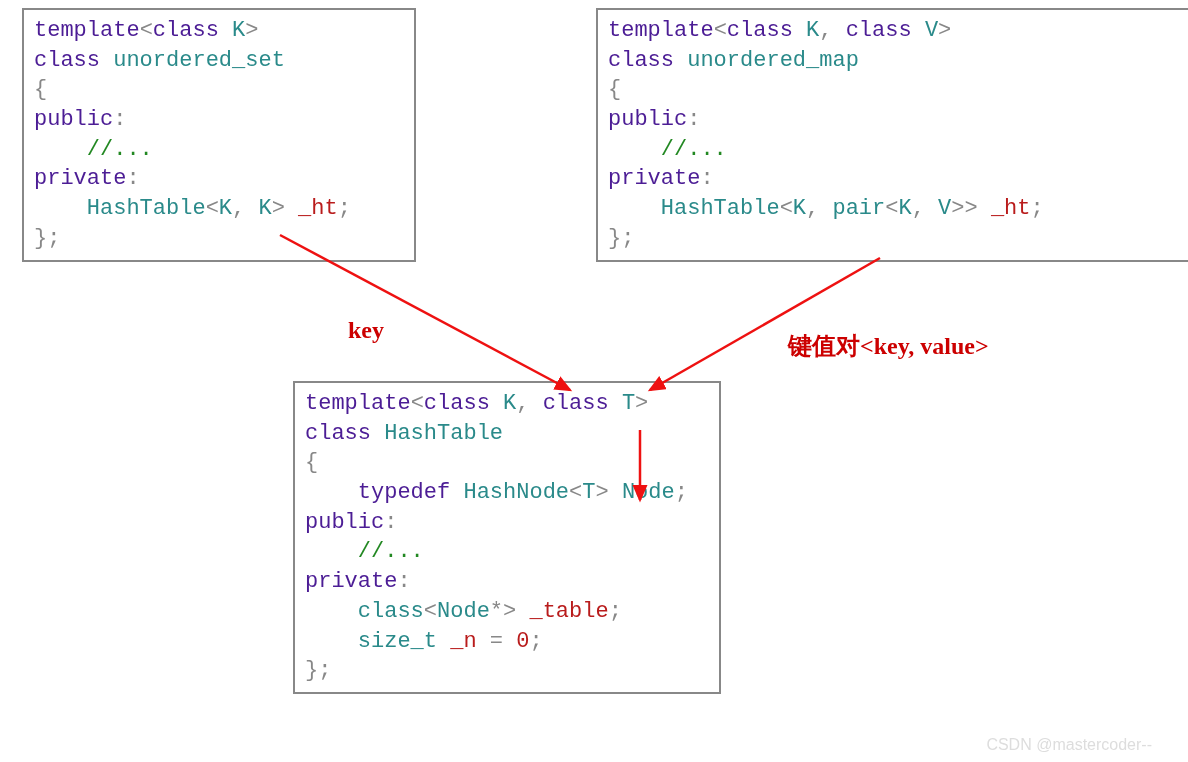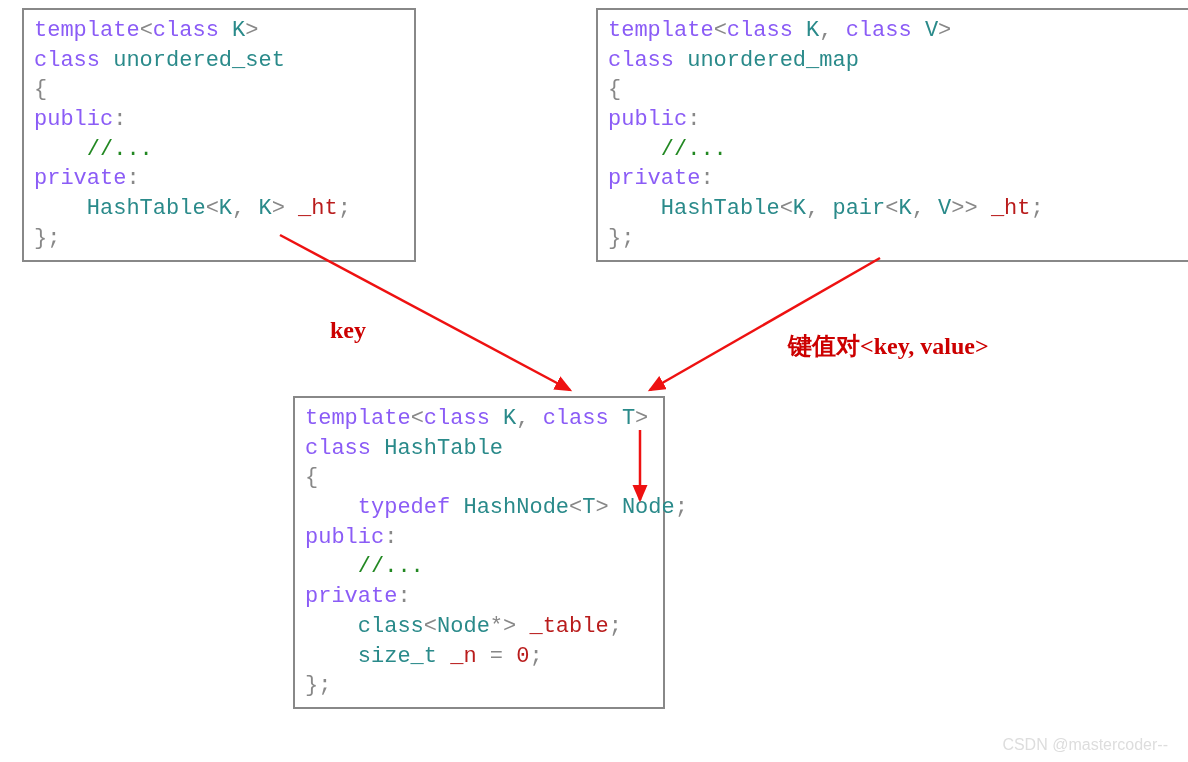--- a/index.html
+++ b/index.html
@@ -14,35 +14,35 @@
     font-size: 22px;
   }
   .code-box {
     position: absolute;
     border: 2px solid #888888;
     background: #ffffff;
     padding: 6px 10px;
     line-height: 1.35;
   }
   .code-line { white-space: pre; }
-  .kw { color: #8b5cf6; }
+  .kw { color: #4c1d95; }
   .ident { color: #2a8a8a; }
   .gray { color: #888888; }
   .comment { color: #228822; }
   .dark { color: #b91c1c; }
   .label {
     position: absolute;
     color: #cc0000;
     font-family: "Times New Roman", serif;
     font-size: 24px;
     font-weight: bold;
   }
   .watermark {
     position: absolute;
-    right: 20px;
+    right: 36px;
     bottom: 8px;
     color: #dddddd;
     font-size: 16px;
     font-family: sans-serif;
   }
   svg.arrows {
     position: absolute;
     top: 0; left: 0;
     width: 1188px; height: 762px;
     pointer-events: none;
@@ -66,34 +66,34 @@
   <div class="code-line"><span class="kw">template</span><span class="gray">&lt;</span><span class="kw">class</span><span> </span><span class="ident">K</span><span class="gray">, </span><span class="kw">class</span><span> </span><span class="ident">V</span><span class="gray">&gt;</span></div>
   <div class="code-line"><span class="kw">class</span><span> </span><span class="ident">unordered_map</span></div>
   <div class="code-line gray">{</div>
   <div class="code-line"><span class="kw">public</span><span class="gray">:</span></div>
   <div class="code-line"><span>    </span><span class="comment">//...</span></div>
   <div class="code-line"><span class="kw">private</span><span class="gray">:</span></div>
   <div class="code-line"><span>    </span><span class="ident">HashTable</span><span class="gray">&lt;</span><span class="ident">K</span><span class="gray">, </span><span class="ident">pair</span><span class="gray">&lt;</span><span class="ident">K</span><span class="gray">, </span><span class="ident">V</span><span class="gray">&gt;&gt; </span><span class="dark">_ht</span><span class="gray">;</span></div>
   <div class="code-line gray">};</div>
 </div>
 
-<div class="code-box" style="left:293px; top:396px; width:372px;">
+<div class="code-box" style="left:293px; top:381px; width:428px;">
   <div class="code-line"><span class="kw">template</span><span class="gray">&lt;</span><span class="kw">class</span><span> </span><span class="ident">K</span><span class="gray">, </span><span class="kw">class</span><span> </span><span class="ident">T</span><span class="gray">&gt;</span></div>
   <div class="code-line"><span class="kw">class</span><span> </span><span class="ident">HashTable</span></div>
   <div class="code-line gray">{</div>
   <div class="code-line"><span>    </span><span class="kw">typedef</span><span> </span><span class="ident">HashNode</span><span class="gray">&lt;</span><span class="ident">T</span><span class="gray">&gt; </span><span class="ident">Node</span><span class="gray">;</span></div>
   <div class="code-line"><span class="kw">public</span><span class="gray">:</span></div>
   <div class="code-line"><span>    </span><span class="comment">//...</span></div>
   <div class="code-line"><span class="kw">private</span><span class="gray">:</span></div>
   <div class="code-line"><span>    </span><span class="ident">class</span><span class="gray">&lt;</span><span class="ident">Node</span><span class="gray">*&gt; </span><span class="dark">_table</span><span class="gray">;</span></div>
   <div class="code-line"><span>    </span><span class="ident">size_t</span><span> </span><span class="dark">_n </span><span class="gray">= </span><span class="dark">0</span><span class="gray">;</span></div>
   <div class="code-line gray">};</div>
 </div>
 
-<div class="label" style="left:330px; top:317px;">key</div>
+<div class="label" style="left:348px; top:317px;">key</div>
 <div class="label" style="left:788px; top:330px;">键值对&lt;key, value&gt;</div>
 
 <div class="watermark">CSDN @mastercoder--</div>
 
 <svg class="arrows">
   <defs>
     <marker id="arrowhead" markerWidth="8" markerHeight="8" refX="6" refY="3" orient="auto" markerUnits="strokeWidth">
       <path d="M0,0 L7,3 L0,6 Z" fill="#ee1111"></path>
     </marker>
   </defs>

